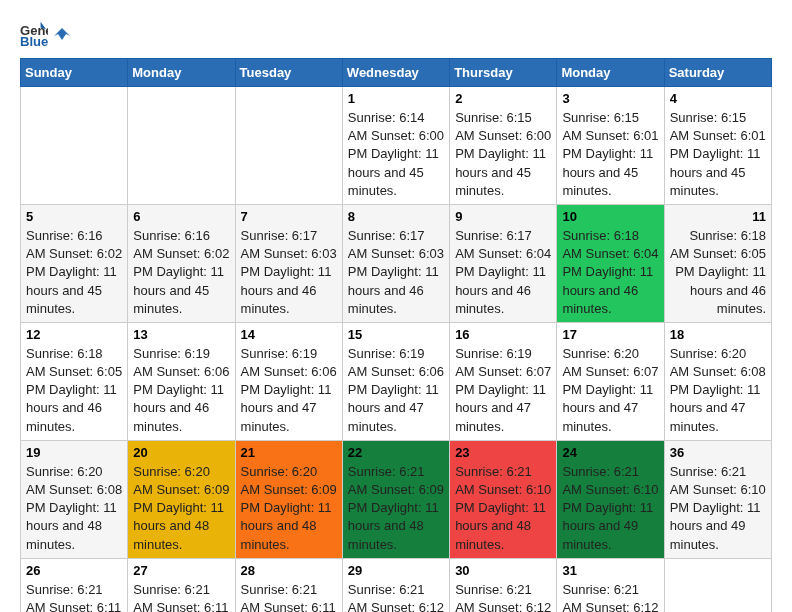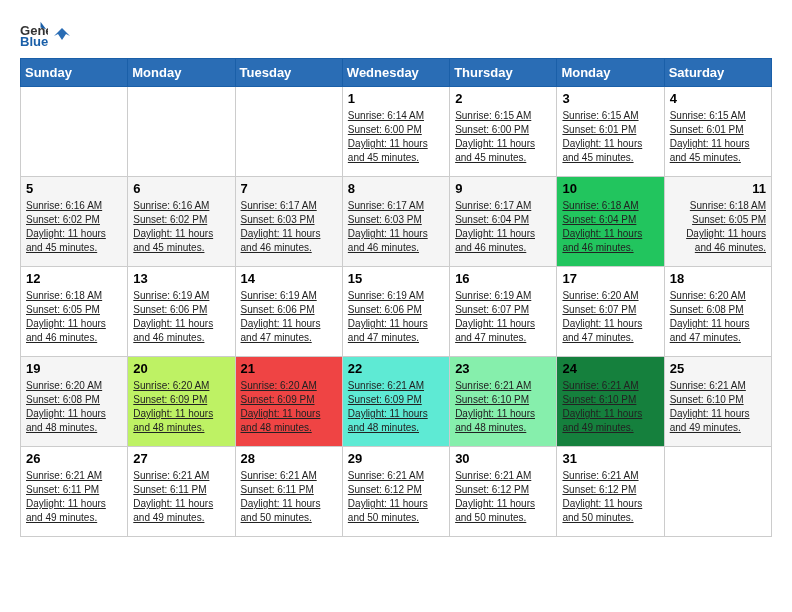--- a/index.html
+++ b/index.html
@@ -68,24 +68,23 @@
       background: #f5f5f5;
     }
     .day-number {
       font-size: 13px;
       font-weight: bold;
       color: #000;
       display: block;
       margin-bottom: 3px;
     }
     .cell-info {
-      font-size: 10px;
+      font-size: 13px;
       line-height: 1.4;
       color: #222;
-      text-decoration: underline;
     }
     .empty-cell {
       background: #fff !important;
     }
   </style>
 </head>
 <body>
 
 <div class="header-area">
   <div class="logo">
@@ -259,57 +258,57 @@
         </td>
       </tr>
       <tr>
         <td style="background: rgb(245, 245, 245);">
           <span class="day-number">19</span>
           <div class="cell-info">Sunrise: 6:20 AM
 Sunset: 6:08 PM
 Daylight: 11 hours
 and 48 minutes.</div>
         </td>
-        <td style="background: #bef264; margin-top: 48px;">
+        <td style="background: #eab308; margin-top: 48px;">
           <span class="day-number">20</span>
           <div class="cell-info">Sunrise: 6:20 AM
 Sunset: 6:09 PM
 Daylight: 11 hours
 and 48 minutes.</div>
         </td>
+        <td style="background: #f97316;">
+          <span class="day-number">21</span>
+          <div class="cell-info">Sunrise: 6:20 AM
+Sunset: 6:09 PM
+Daylight: 11 hours
+and 48 minutes.</div>
+        </td>
+        <td style="background: #15803d;">
+          <span class="day-number">22</span>
+          <div class="cell-info">Sunrise: 6:21 AM
+Sunset: 6:09 PM
+Daylight: 11 hours
+and 48 minutes.</div>
+        </td>
         <td style="background: #ef4444;">
-          <span class="day-number">21</span>
-          <div class="cell-info">Sunrise: 6:20 AM
-Sunset: 6:09 PM
-Daylight: 11 hours
-and 48 minutes.</div>
-        </td>
-        <td style="background: #5eead4;">
-          <span class="day-number">22</span>
-          <div class="cell-info">Sunrise: 6:21 AM
-Sunset: 6:09 PM
-Daylight: 11 hours
-and 48 minutes.</div>
-        </td>
-        <td style="background: #86efac;">
           <span class="day-number">23</span>
           <div class="cell-info">Sunrise: 6:21 AM
 Sunset: 6:10 PM
 Daylight: 11 hours
 and 48 minutes.</div>
         </td>
         <td style="background: #15803d;">
           <span class="day-number">24</span>
           <div class="cell-info">Sunrise: 6:21 AM
 Sunset: 6:10 PM
 Daylight: 11 hours
 and 49 minutes.</div>
         </td>
         <td style="background: rgb(245, 245, 245);">
-          <span class="day-number">25</span>
+          <span class="day-number">36</span>
           <div class="cell-info">Sunrise: 6:21 AM
 Sunset: 6:10 PM
 Daylight: 11 hours
 and 49 minutes.</div>
         </td>
       </tr>
       <tr>
         <td>
           <span class="day-number">26</span>
           <div class="cell-info">Sunrise: 6:21 AM

